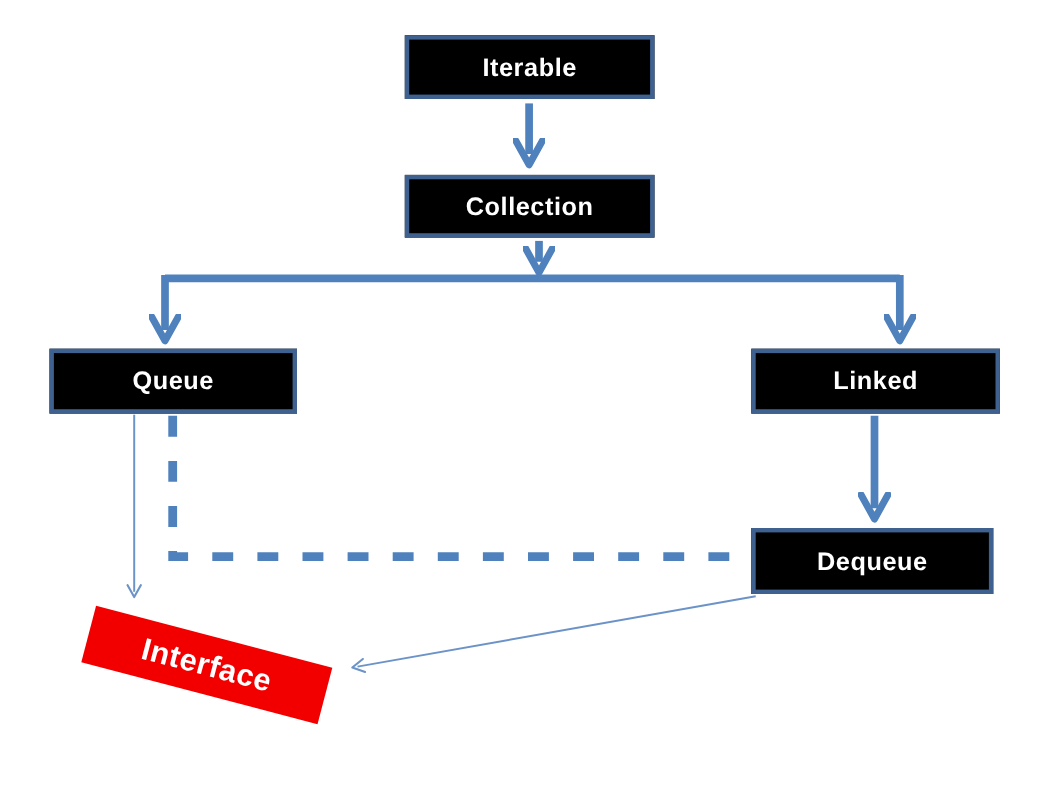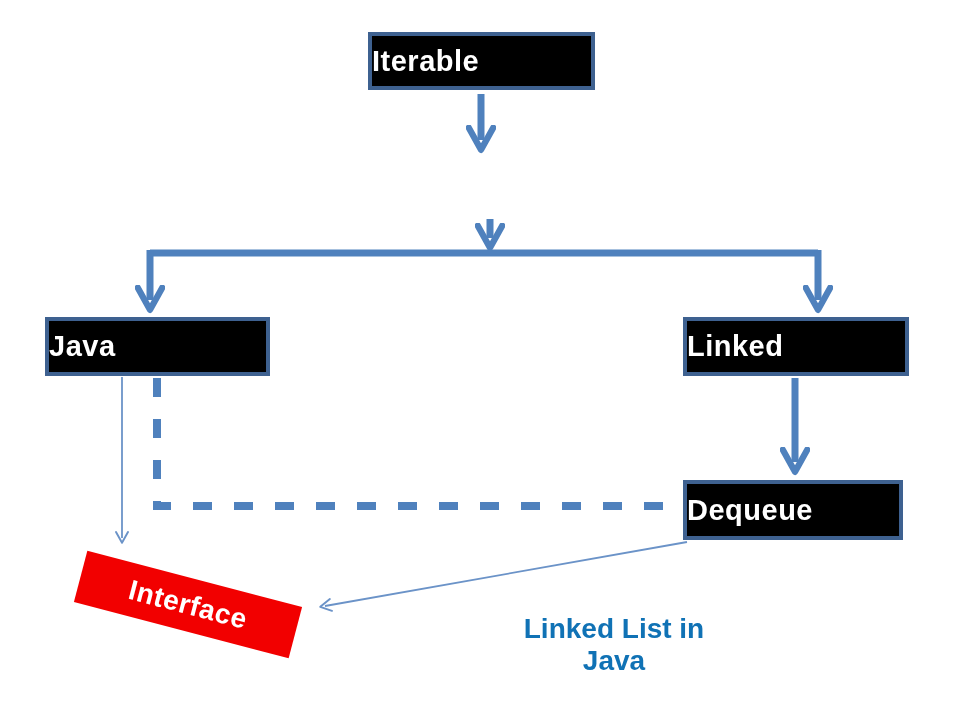--- a/index.html
+++ b/index.html
@@ -10,23 +10,24 @@
     font-family: "Liberation Sans", sans-serif;
     overflow: hidden;
   }
   .node {
     position: absolute;
     background: #000000;
     border: 4px solid #3E6190;
     box-sizing: border-box;
     display: flex;
     align-items: center;
+    justify-content: center;
     color: #ffffff;
     font-weight: bold;
-    font-size: 29px;
+    font-size: 23px;
     letter-spacing: 0.5px;
   }
   #node-iterable   { left: 368px; top: 32px;  width: 227px; height: 58px; }
   #node-collection { left: 368px; top: 159px; width: 227px; height: 57px; }
   #node-list       { left: 45px;  top: 317px; width: 225px; height: 59px; }
   #node-queue      { left: 683px; top: 317px; width: 226px; height: 59px; }
   #node-dequeue    { left: 683px; top: 480px; width: 220px; height: 60px; }
 
   #connectors {
     position: absolute;
@@ -92,32 +93,34 @@
 
     <path d="M122,377 L122,538" stroke="#6B93C8" stroke-width="1.8" fill="none" marker-end="url(#head-thin)"></path>
 
     <path d="M687,542 L325,606" stroke="#6B93C8" stroke-width="1.8" fill="none" marker-end="url(#head-thin)"></path>
   </svg>
 
   <div class="node" id="node-iterable">
     <span>Iterable</span>
   </div>
 
+  <div class="node" id="node-collection">
+    <span>Collection</span>
+  </div>
 
   <div class="node" id="node-list">
-    <span>Java</span>
+    <span>Queue</span>
   </div>
 
   <div class="node" id="node-queue">
     <span>Linked</span>
   </div>
 
   <div class="node" id="node-dequeue">
     <span>Dequeue</span>
   </div>
 
   <div id="interface-tag">
     <span>Interface</span>
   </div>
 
-  <div id="diagram-title">Linked List in Java</div>
 
 </div>
 
 </body></html>

